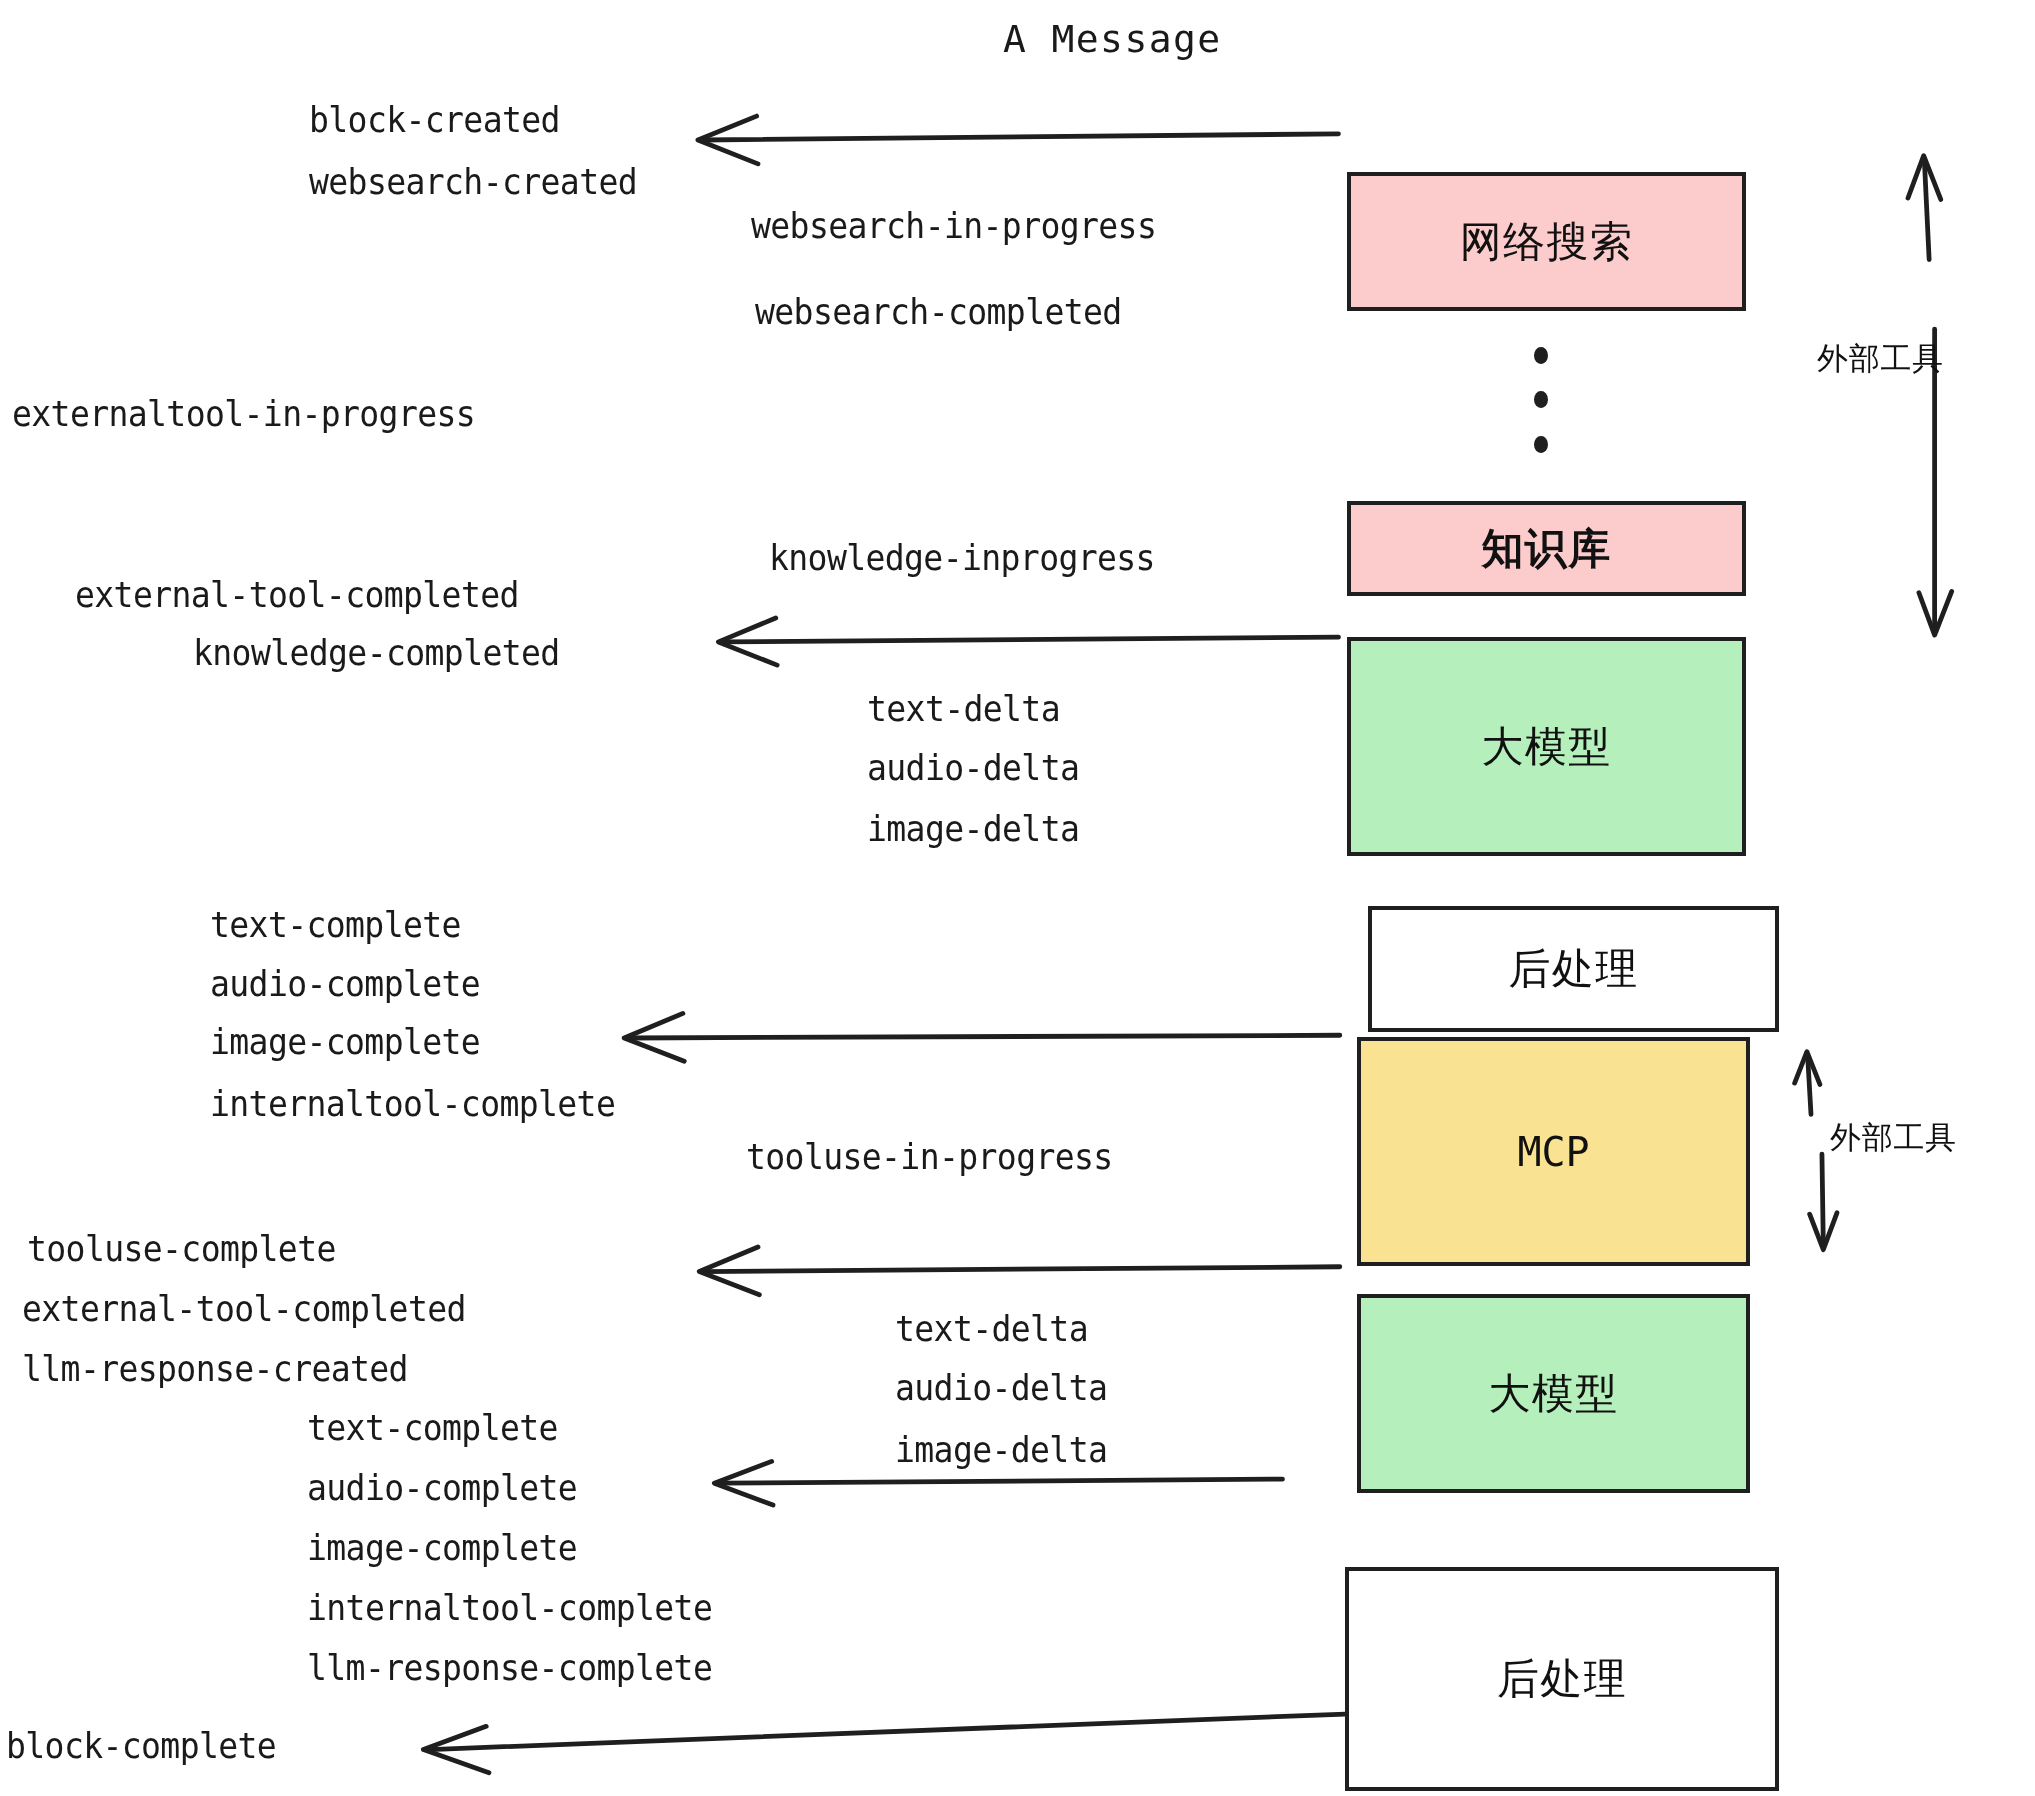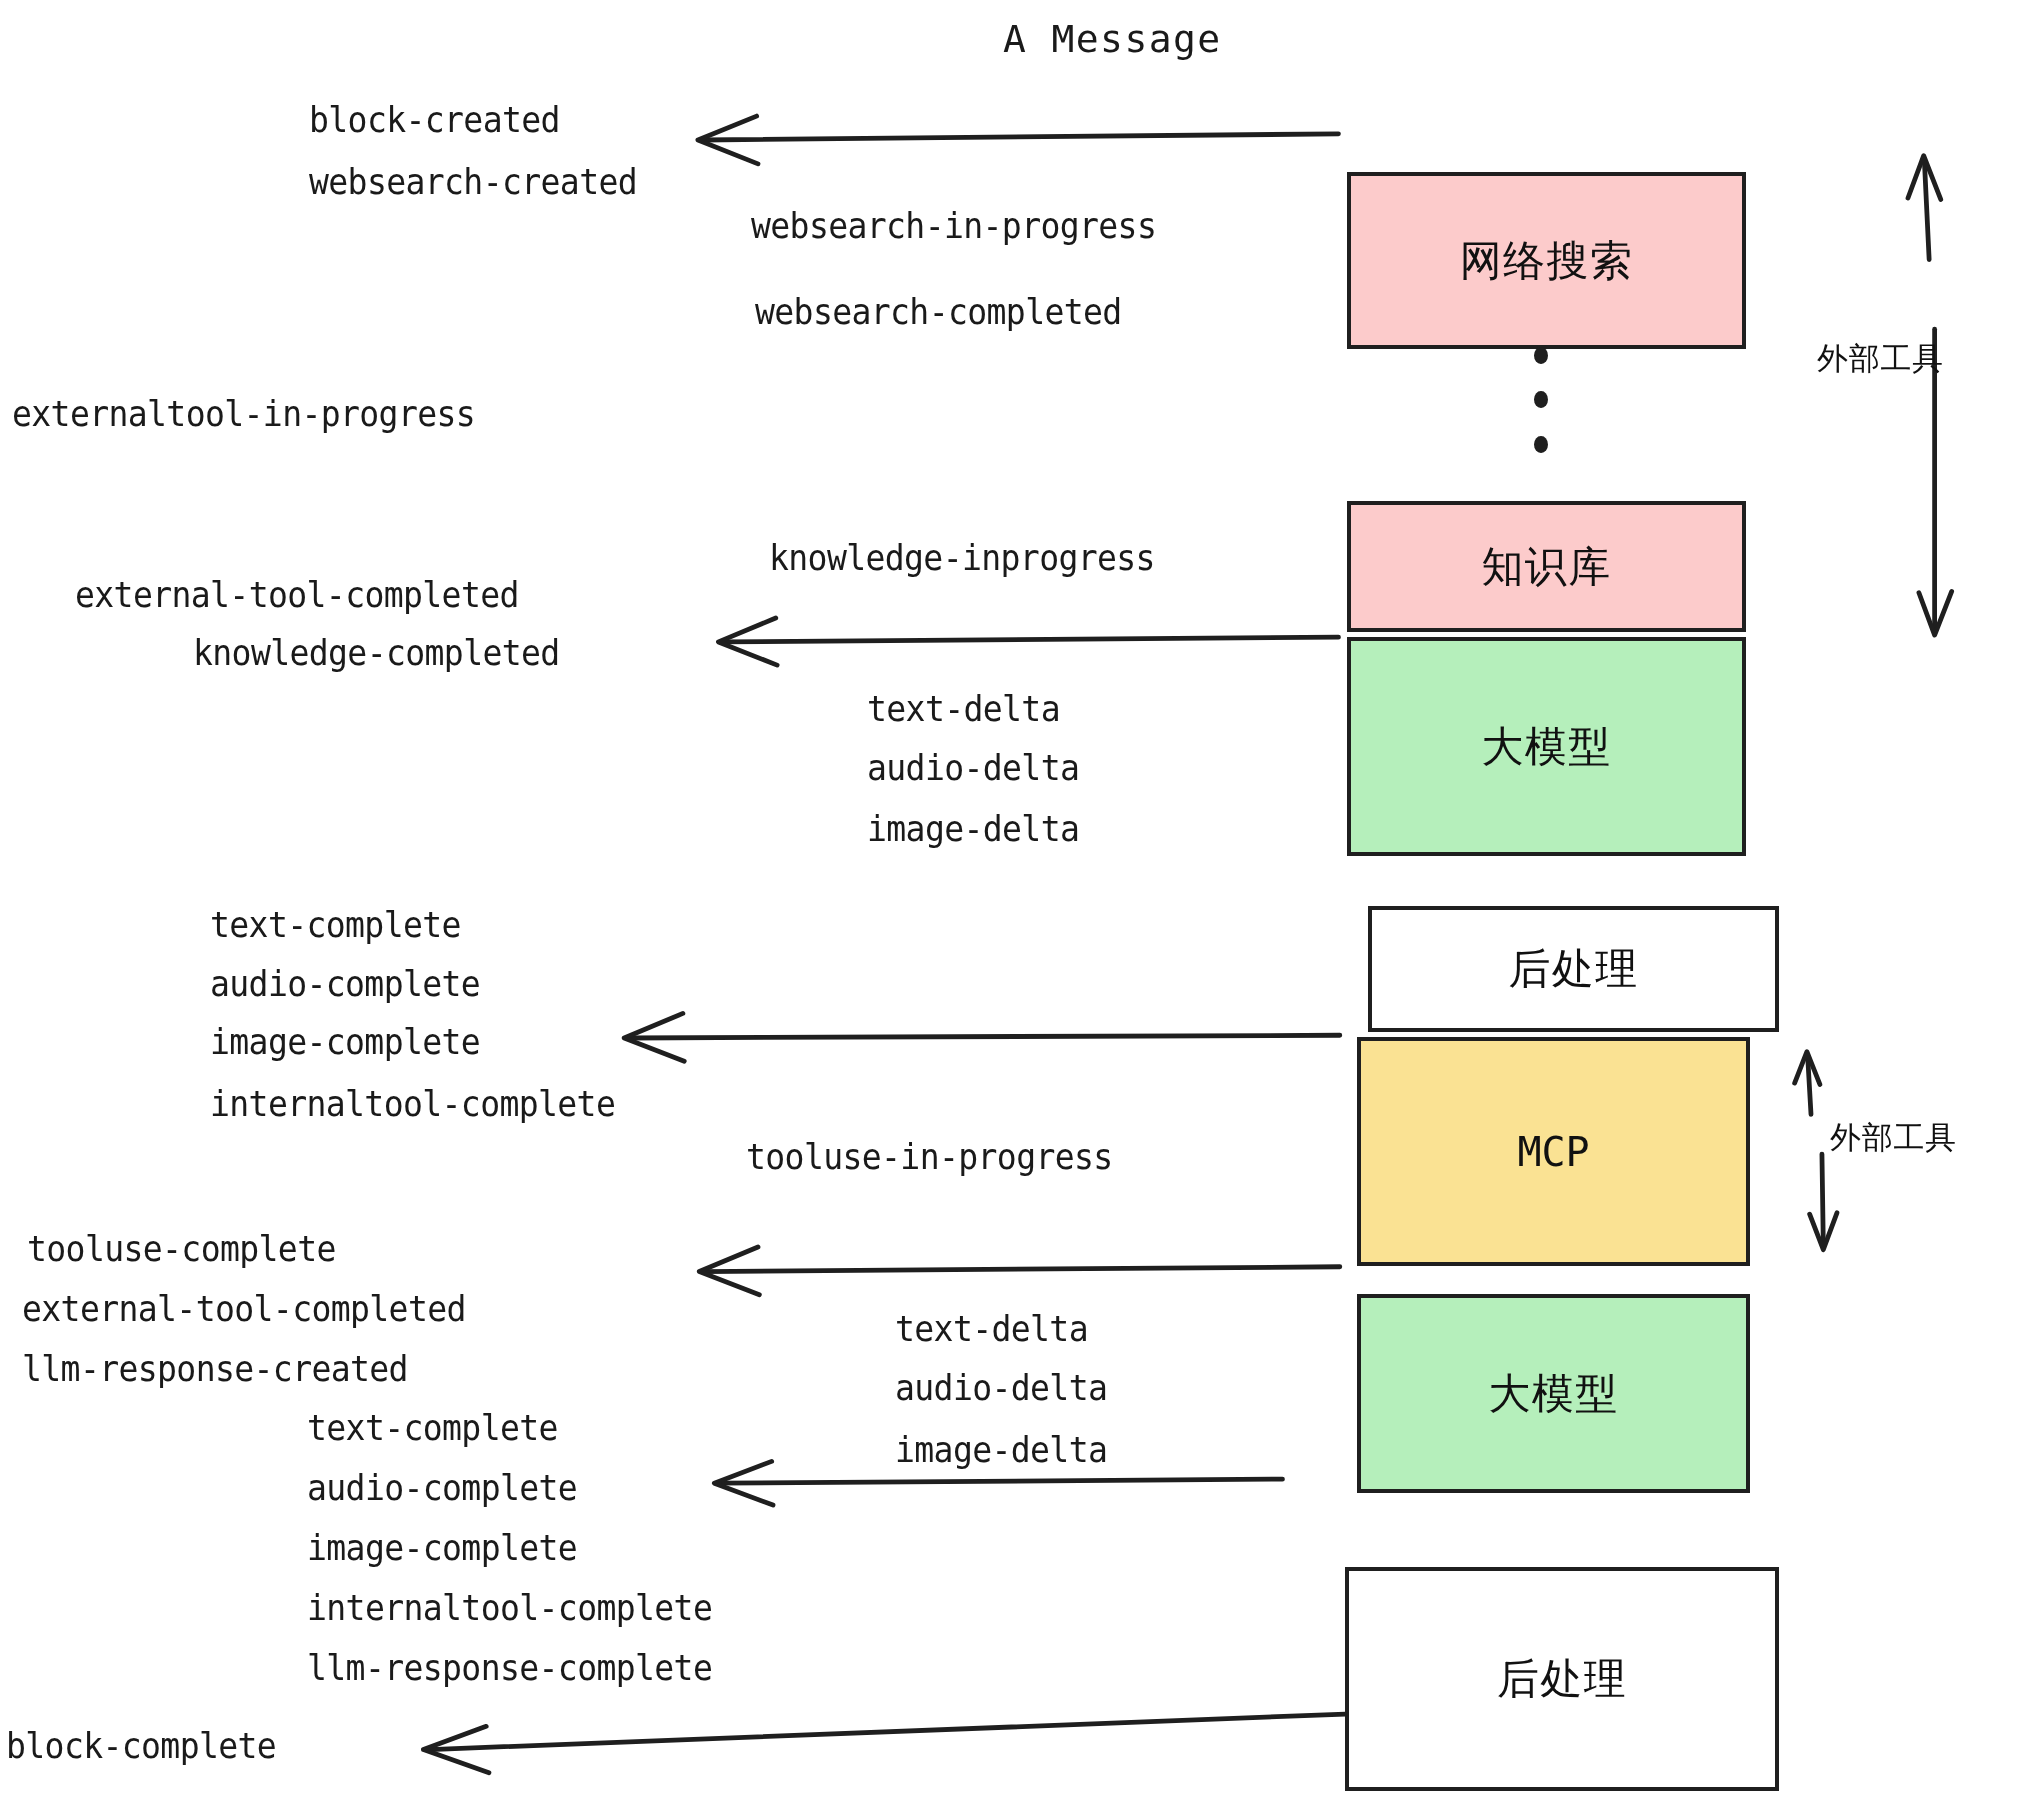--- a/index.html
+++ b/index.html
@@ -122,29 +122,29 @@
     </g>
 
     <g>
       <line x1="2647" y1="1545" x2="2652" y2="1632" stroke="#1f1f1f" stroke-width="7" stroke-linecap="round"></line>
       <polyline points="2628,1586 2646,1540 2665,1588" fill="none" stroke="#1f1f1f" stroke-width="7" stroke-linecap="round" stroke-linejoin="round"></polyline>
       <line x1="2668" y1="1690" x2="2670" y2="1822" stroke="#1f1f1f" stroke-width="7" stroke-linecap="round"></line>
       <polyline points="2650,1778 2670,1830 2690,1776" fill="none" stroke="#1f1f1f" stroke-width="7" stroke-linecap="round" stroke-linejoin="round"></polyline>
     </g>
   </svg>
 
-  <div class="box" style="left:1347px;top:172px;width:399px;height:177px;background:#fccbcb;">
+  <div class="box" style="left:1347px;top:172px;width:399px;height:139px;background:#fccbcb;">
     <span class="boxlabel">网络搜索</span>
   </div>
 
   <div class="dot" style="left:1534px;top:347px;"></div>
   <div class="dot" style="left:1534px;top:391px;"></div>
   <div class="dot" style="left:1534px;top:436px;"></div>
 
-  <div class="box" style="left:1347px;top:501px;width:399px;height:131px;background:#fccbcb;">
+  <div class="box" style="left:1347px;top:501px;width:399px;height:95px;background:#fccbcb;font-weight:bold;">
     <span class="boxlabel">知识库</span>
   </div>
 
   <div class="box" style="left:1347px;top:637px;width:399px;height:219px;background:#b5efbb;">
     <span class="boxlabel">大模型</span>
   </div>
 
   <div class="box" style="left:1368px;top:906px;width:411px;height:126px;background:#ffffff;">
     <span class="boxlabel">后处理</span>
   </div>

